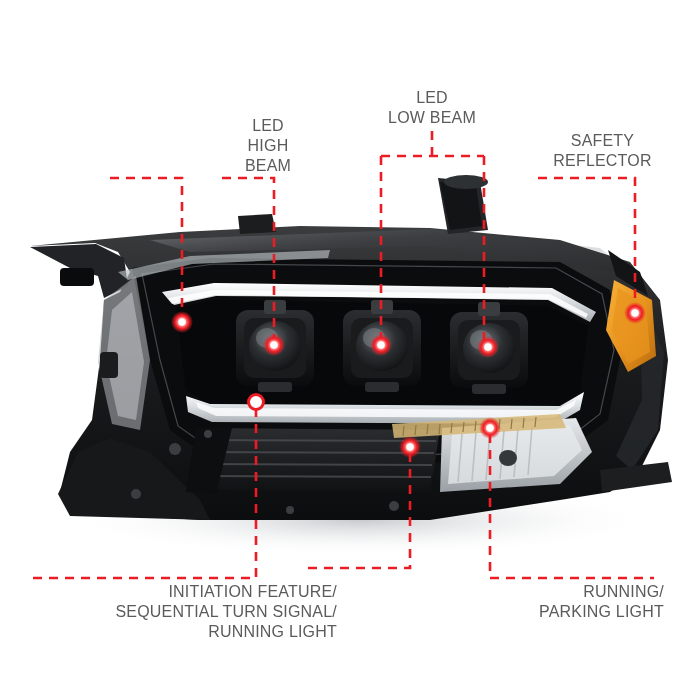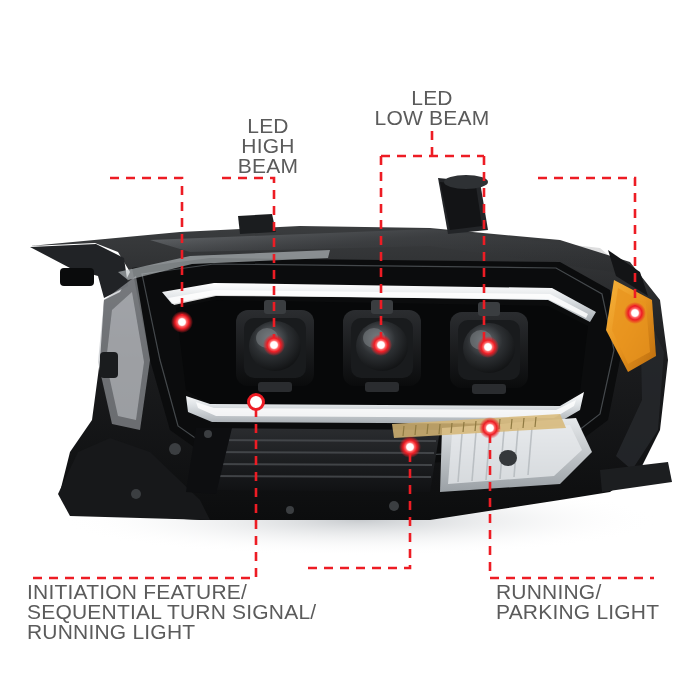--- a/index.html
+++ b/index.html
@@ -6,29 +6,29 @@
   body{
     width:700px;height:700px;
     font-family:"Liberation Sans","DejaVu Sans",sans-serif;
     overflow:hidden;position:relative;
   }
   #stage{position:relative;width:700px;height:700px;background:#fff;}
   #diagram{position:absolute;inset:0;width:700px;height:700px;display:block;}
   .callout-label{
     position:absolute;
     color:#5b5b5b;
-    font-size:21px;
+    font-size:16px;
     line-height:20px;
     letter-spacing:.2px;
     white-space:pre-line;
     font-weight:400;
     -webkit-font-smoothing:antialiased;
   }
   .cl-center{text-align:center;}
-  .cl-left{text-align:left;}
+  .cl-left{text-align:right;}
 </style>
 </head>
 <body>
 
 <div id="stage">
 
   <svg id="diagram" viewBox="0 0 700 700">
     <defs>
       <linearGradient id="gBody" x1="0" y1="0" x2="0" y2="1">
         <stop offset="0" stop-color="#3a3c3e"></stop>
@@ -264,22 +264,24 @@
   </svg>
 
 
   <div class="callout-label cl-center" style="left:212px; top:116px; width:112px;">LED
 HIGH
 BEAM</div>
 
   <div class="callout-label cl-center" style="left:372px; top:88px; width:120px;">LED
 LOW BEAM</div>
 
+  <div class="callout-label cl-center" style="left:530px; top:131px; width:145px;">SAFETY
+REFLECTOR</div>
 
   <div class="callout-label cl-left" style="left:27px; top:582px; width:310px;">INITIATION FEATURE/
 SEQUENTIAL TURN SIGNAL/
 RUNNING LIGHT</div>
 
 
-  <div class="callout-label cl-left" style="left:496px; top:582px; width:180px;">RUNNING/
+  <div class="callout-label cl-left" style="left:484px; top:582px; width:180px;">RUNNING/
 PARKING LIGHT</div>
 
 </div>
 
 </body></html>

